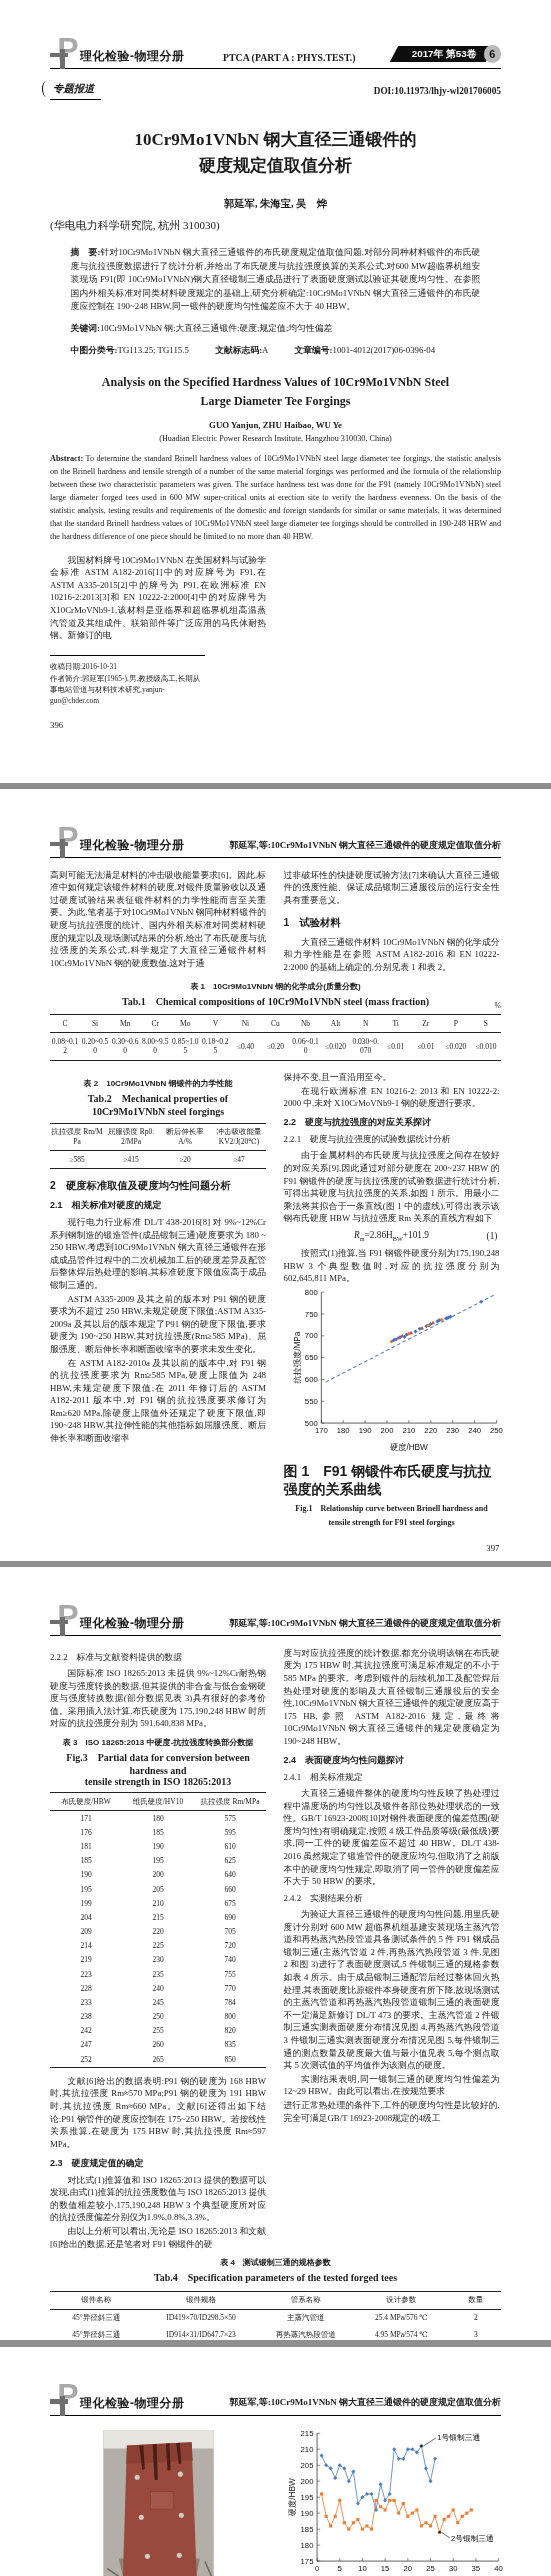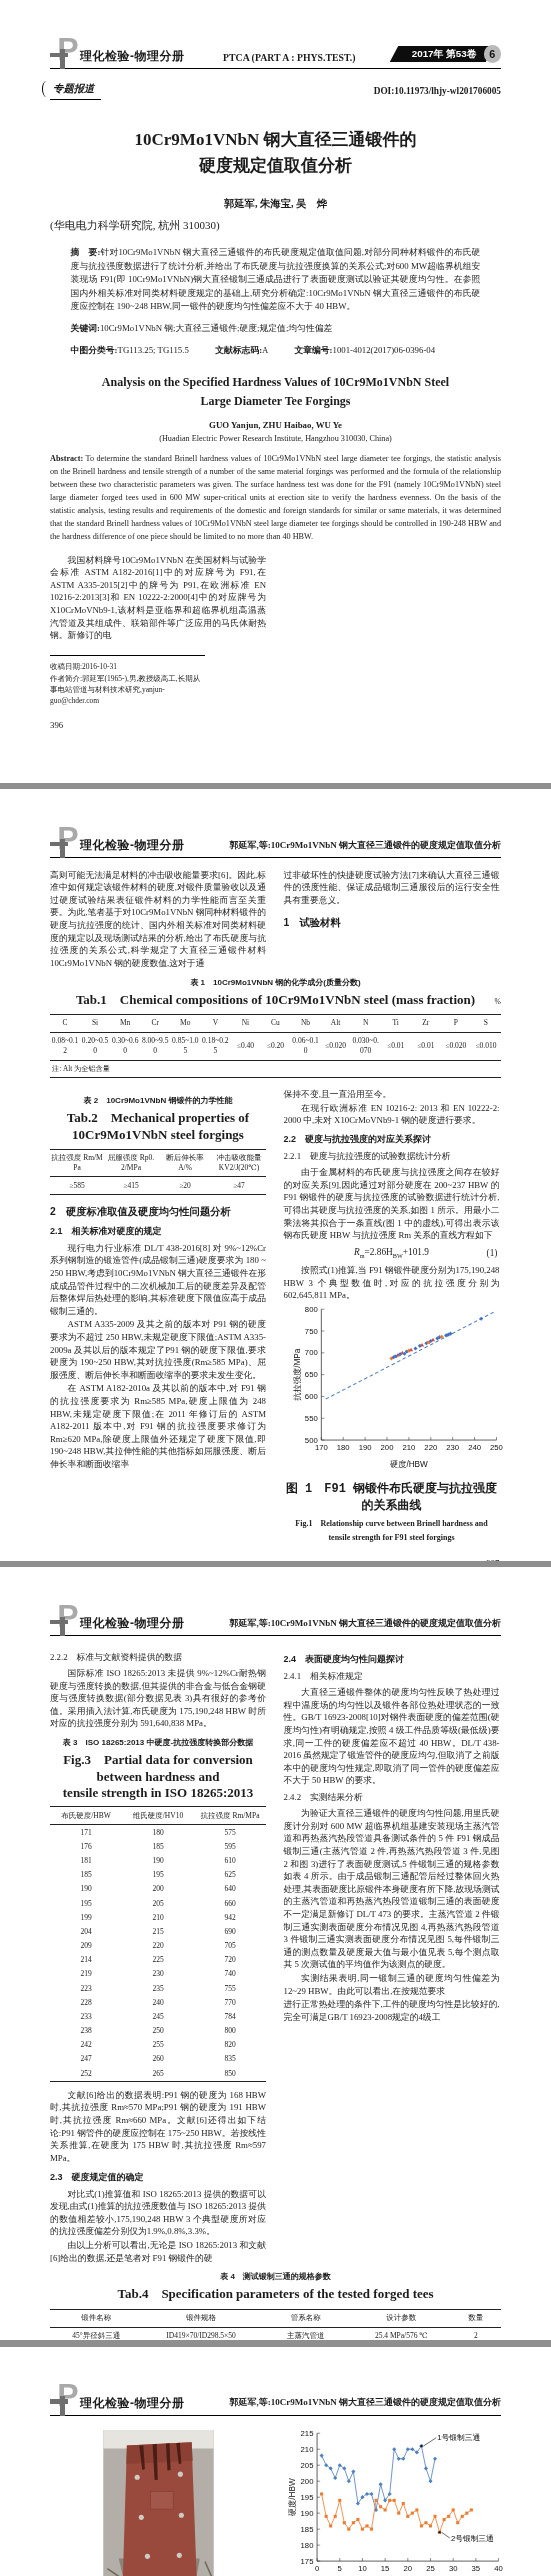--- a/index.html
+++ b/index.html
@@ -43,30 +43,30 @@
   p.body + p.body{margin-top:1px;}
   .h1x{font-family:"Liberation Sans","DejaVu Sans",sans-serif;font-weight:bold;font-size:10.3px;margin:9.3px 0 6.2px;}
   .h2x{font-family:"Liberation Sans","DejaVu Sans",sans-serif;font-weight:bold;font-size:9px;margin:6.2px 0 4.1px;}
   .h3x{font-weight:normal;font-size:8.8px;margin:5.2px 0 3.1px;}
   .footnote{border-top:1px solid #000;width:155px;margin-top:13.4px;padding-top:5.2px;}
   .fn-line{font-size:7.5px;line-height:11.3px;}
   .pageno{font-size:8.8px;margin-top:13.4px;}
   .pageno.right{text-align:right;}
   
   .tbl-cap-cn{font-family:"Liberation Sans","DejaVu Sans",sans-serif;font-weight:bold;font-size:8px;text-align:center;margin-top:7.2px;}
-  .tbl-cap-en{font-weight:bold;font-size:13px;text-align:center;margin-top:3.1px;}
+  .tbl-cap-en{font-weight:bold;font-size:10px;text-align:center;margin-top:3.1px;}
   .tbl-unit{position:absolute;right:0;top:0;font-size:7.7px;}
   .ftable{border-top:1px solid #222;border-bottom:1px solid #222;margin-top:5.2px;}
   .ftable-row{display:flex;align-items:center;}
   .ftable-row.head{border-bottom:0.8px solid #222;}
   .ftable-cell{flex:1;text-align:center;font-size:7.5px;padding:3.6px 1px;word-break:break-all;line-height:9.8px;}
   .ftable-cell.th{font-weight:normal;}
   .tbl-note{font-size:7.2px;padding:3.1px 2.1px;border-top:0.8px solid #222;}
   .w-name{flex:1.5;} .w-spec{flex:1.9;} .w-pipe{flex:1.5;} .w-des{flex:1.6;} .w-qty{flex:0.8;}
-  .fig-cap-cn{font-family:Liberation Mono, monospace;font-weight:bold;font-size:12px;text-align:center;margin-top:6.2px;}
+  .fig-cap-cn{font-family:Liberation Sans, sans-serif;font-weight:bold;font-size:14px;text-align:left;margin-top:6.2px;}
   .fig-cap-en{font-weight:bold;font-size:8px;text-align:center;margin-top:3.1px;line-height:1.7;}
   .eq-row{display:flex;align-items:center;justify-content:center;font-size:9.3px;margin:5.2px 0;position:relative;}
   .eq-row .eqno{position:absolute;right:2.1px;}
   .eq-row i{font-style:italic;}
   sub{font-size:6.2px;}
   .photo-wrap{display:flex;justify-content:center;margin-top:4.1px;}
   svg text{font-family:"Liberation Sans","DejaVu Sans",sans-serif;}
 </style>
 </head>
 <body>
@@ -134,20 +134,21 @@
       </div>
       <div class="jen" style="font-weight:bold;font-size:9px">郭延军,等:10Cr9Mo1VNbN 钢大直径三通锻件的硬度规定值取值分析</div>
     </div>
     <div class="cols">
       <div class="col">
         <p class="body noind">高则可能无法满足材料的冲击吸收能量要求[6]。因此,标准中如何规定该锻件材料的硬度,对锻件质量验收以及通过硬度试验结果表征锻件材料的力学性能而言至关重要。为此,笔者基于对10Cr9Mo1VNbN 钢同种材料锻件的硬度与抗拉强度的统计、国内外相关标准对同类材料硬度的规定以及现场测试结果的分析,给出了布氏硬度与抗拉强度的关系公式,科学规定了大直径三通锻件材料 10Cr9Mo1VNbN 钢的硬度数值,这对于通</p>
       </div>
       <div class="col">
         <p class="body noind">过非破坏性的快捷硬度试验方法[7]来确认大直径三通锻件的强度性能、保证成品锻制三通服役后的运行安全性具有重要意义。</p>
         <div class="h1x">1　试验材料</div>
+        <p class="body">大直径三通锻件材料 10Cr9Mo1VNbN 钢的化学成分和力学性能是在参照 ASTM A182-2016 和 EN 10222-2:2000 的基础上确定的,分别见表 1 和表 2。</p>
       </div>
     </div>
 
     <div style="position:relative">
       <div class="tbl-cap-cn">表 1　10Cr9Mo1VNbN 钢的化学成分(质量分数)</div>
       <div class="tbl-cap-en">Tab.1　Chemical compositions of 10Cr9Mo1VNbN steel (mass fraction)</div>
       <div class="tbl-unit" style="top:20.6px">%</div>
       <div class="ftable">
         <div class="ftable-row head">
             <div class="ftable-cell th">C</div>
@@ -176,21 +177,20 @@
             <div class="ftable-cell">≤0.40</div>
             <div class="ftable-cell">≤0.20</div>
             <div class="ftable-cell">0.06~0.10</div>
             <div class="ftable-cell">≤0.020</div>
             <div class="ftable-cell">0.030~0.070</div>
             <div class="ftable-cell">≤0.01</div>
             <div class="ftable-cell">≤0.01</div>
             <div class="ftable-cell">≤0.020</div>
             <div class="ftable-cell">≤0.010</div>
           </div>
-        <div class="tbl-note">注: Alt 为全铝含量</div>
       </div>
     </div>
     <div class="cols">
       <div class="col">
         <div class="tbl-cap-cn">表 2　10Cr9Mo1VNbN 钢锻件的力学性能</div>
         <div class="tbl-cap-en">Tab.2　Mechanical properties of 10Cr9Mo1VNbN steel forgings</div>
         <div class="ftable">
           <div class="ftable-row head">
               <div class="ftable-cell th">抗拉强度 Rm/MPa</div>
               <div class="ftable-cell th">屈服强度 Rp0.2/MPa</div>
@@ -357,21 +357,21 @@
 
             <div class="ftable-row" style="padding:0">
               <div class="ftable-cell" style="padding:2.2px 1px">195</div>
               <div class="ftable-cell" style="padding:2.2px 1px">205</div>
               <div class="ftable-cell" style="padding:2.2px 1px">660</div>
             </div>
 
             <div class="ftable-row" style="padding:0">
               <div class="ftable-cell" style="padding:2.2px 1px">199</div>
               <div class="ftable-cell" style="padding:2.2px 1px">210</div>
-              <div class="ftable-cell" style="padding:2.2px 1px">942</div>
+              <div class="ftable-cell" style="padding:2.2px 1px">675</div>
             </div>
 
             <div class="ftable-row" style="padding:0">
               <div class="ftable-cell" style="padding:2.2px 1px">204</div>
               <div class="ftable-cell" style="padding:2.2px 1px">215</div>
               <div class="ftable-cell" style="padding:2.2px 1px">690</div>
             </div>
 
             <div class="ftable-row" style="padding:0">
               <div class="ftable-cell" style="padding:2.2px 1px">209</div>
@@ -433,20 +433,21 @@
               <div class="ftable-cell" style="padding:2.2px 1px">850</div>
             </div>
           </div>
         </div>
         <p class="body" style="margin-top:7.2px">文献[6]给出的数据表明:P91 钢的硬度为 168 HBW 时,其抗拉强度 Rm≈570 MPa;P91 钢的硬度为 191 HBW 时,其抗拉强度 Rm≈660 MPa。文献[6]还得出如下结论:P91 钢管件的硬度应控制在 175~250 HBW。若按线性关系推算,在硬度为 175 HBW 时,其抗拉强度 Rm≈597 MPa。</p>
         <div class="h2x">2.3　硬度规定值的确定</div>
         <p class="body">对比式(1)推算值和 ISO 18265:2013 提供的数据可以发现,由式(1)推算的抗拉强度数值与 ISO 18265:2013 提供的数值相差较小,175,190,248 HBW 3 个典型硬度所对应的抗拉强度偏差分别仅为1.9%,0.8%,3.3%。</p>
         <p class="body">由以上分析可以看出,无论是 ISO 18265:2013 和文献[6]给出的数据,还是笔者对 F91 钢锻件的硬</p>
       </div>
       <div class="col">
+        <p class="body noind">度与对应抗拉强度的统计数据,都充分说明该钢在布氏硬度为 175 HBW 时,其抗拉强度可满足标准规定的不小于 585 MPa 的要求。考虑到锻件的后续机加工及配管焊后热处理对硬度的影响及大直径锻制三通服役后的安全性,10Cr9Mo1VNbN 钢大直径三通锻件的规定硬度应高于 175 HB,参照 ASTM A182-2016 规定,最终将 10Cr9Mo1VNbN 钢大直径三通锻件的规定硬度确定为 190~248 HBW。</p>
         <div class="h2x">2.4　表面硬度均匀性问题探讨</div>
         <div class="h3x">2.4.1　相关标准规定</div>
         <p class="body">大直径三通锻件整体的硬度均匀性反映了热处理过程中温度场的均匀性以及锻件各部位热处理状态的一致性。GB/T 16923-2008[10]对钢件表面硬度的偏差范围(硬度均匀性)有明确规定,按照 4 级工件品质等级(最低级)要求,同一工件的硬度偏差应不超过 40 HBW。DL/T 438-2016 虽然规定了锻造管件的硬度应均匀,但取消了之前版本中的硬度均匀性规定,即取消了同一管件的硬度偏差应不大于 50 HBW 的要求。</p>
         <div class="h3x">2.4.2　实测结果分析</div>
         <p class="body">为验证大直径三通锻件的硬度均匀性问题,用里氏硬度计分别对 600 MW 超临界机组基建安装现场主蒸汽管道和再热蒸汽热段管道具备测试条件的 5 件 F91 钢成品锻制三通(主蒸汽管道 2 件,再热蒸汽热段管道 3 件,见图 2 和图 3)进行了表面硬度测试,5 件锻制三通的规格参数如表 4 所示。由于成品锻制三通配管后经过整体回火热处理,其表面硬度比原锻件本身硬度有所下降,故现场测试的主蒸汽管道和再热蒸汽热段管道锻制三通的表面硬度不一定满足新修订 DL/T 473 的要求。主蒸汽管道 2 件锻制三通实测表面硬度分布情况见图 4,再热蒸汽热段管道 3 件锻制三通实测表面硬度分布情况见图 5,每件锻制三通的测点数量及硬度最大值与最小值见表 5,每个测点取其 5 次测试值的平均值作为该测点的硬度。</p>
         <p class="body">实测结果表明,同一锻制三通的硬度均匀性偏差为 12~29 HBW。由此可以看出,在按规范要求</p>
         <p class="body noind">进行正常热处理的条件下,工件的硬度均匀性是比较好的,完全可满足GB/T 16923-2008规定的4级工</p>
       </div>
     </div>
 

